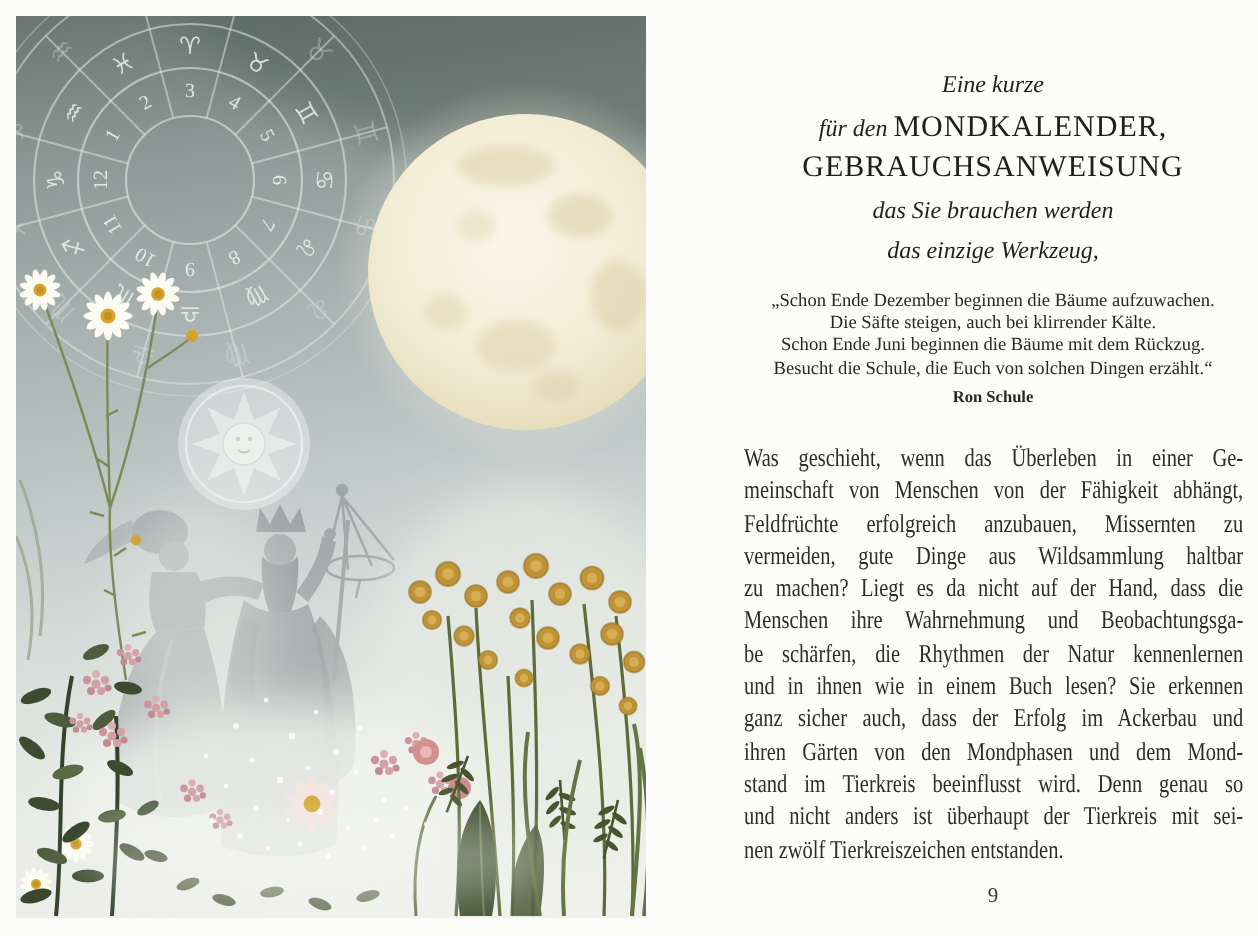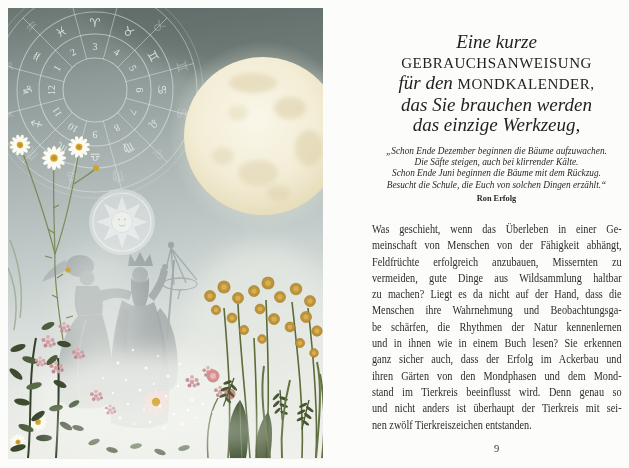--- a/index.html
+++ b/index.html
@@ -16,25 +16,25 @@
                #bfc9c8 50%,#d8dedb 66%,#e9ebe6 82%,#f0f1ec 100%);
   }
   .illustration svg{display:block;}
 
   
   .right-page{position:absolute;left:323px;top:0;width:306px;height:468px;}
   .text-col{position:absolute;left:49px;top:0;width:249px;height:468px;color:#26241f;}
 
   .title-block{position:absolute;top:32px;left:0;right:0;text-align:center;color:#201f1a;}
   .t-line{line-height:20.5px;font-size:16.5px;}
-  .t-it{font-style:italic;font-size:19px;}
+  .t-it{font-style:italic;font-size:12px;}
   .t-caps{font-style:normal;font-size:15px;letter-spacing:.5px;}
 
   .quote-block{position:absolute;top:146px;left:0;right:0;text-align:center;color:#2a2822;}
-  .q-lines{white-space:pre-line;font-style:italic;font-size:9.3px;line-height:11.2px;}
+  .q-lines{white-space:pre-line;font-size:9.3px;line-height:11.2px;}
   .q-attr{font-weight:bold;font-size:8.3px;margin-top:3px;}
 
   .body-block{
     position:absolute;top:221px;left:0;width:312px;
     transform:scaleX(0.8);transform-origin:0 0;
     font-size:12.8px;line-height:16.3px;color:#2e2c26;
   }
   .jline{text-align:justify;text-align-last:justify;}
   .jline:last-child{text-align-last:left;}
 
@@ -399,32 +399,32 @@
         </g>
       </g>
     </svg>
   </div>
 
   <div class="right-page">
     <div class="text-col">
 
       <div class="title-block">
         <div class="t-line t-it">Eine kurze</div>
+        <div class="t-line"><span class="t-it">für den </span><span class="t-caps">MONDKALENDER,</span></div>
         <div class="t-line t-caps">GEBRAUCHSANWEISUNG</div>
-        <div class="t-line"><span class="t-it">für den </span><span class="t-caps">MONDKALENDER,</span></div>
         <div class="t-line t-it">das Sie brauchen werden</div>
         <div class="t-line t-it">das einzige Werkzeug,</div>
       </div>
 
       <div class="quote-block">
         <div class="q-lines">„Schon Ende Dezember beginnen die Bäume aufzuwachen.
 Die Säfte steigen, auch bei klirrender Kälte.
 Schon Ende Juni beginnen die Bäume mit dem Rückzug.
 Besucht die Schule, die Euch von solchen Dingen erzählt.“</div>
-        <div class="q-attr">Ron Erfolg</div>
+        <div class="q-attr">Ron Schule</div>
       </div>
 
       <div class="body-block">
           <div class="jline">Was geschieht, wenn das Überleben in einer Ge-</div>
           <div class="jline">meinschaft von Menschen von der Fähigkeit abhängt,</div>
           <div class="jline">Feldfrüchte erfolgreich anzubauen, Missernten zu</div>
           <div class="jline">vermeiden, gute Dinge aus Wildsammlung haltbar</div>
           <div class="jline">zu machen? Liegt es da nicht auf der Hand, dass die</div>
           <div class="jline">Menschen ihre Wahrnehmung und Beobachtungsga-</div>
           <div class="jline">be schärfen, die Rhythmen der Natur kennenlernen</div>

